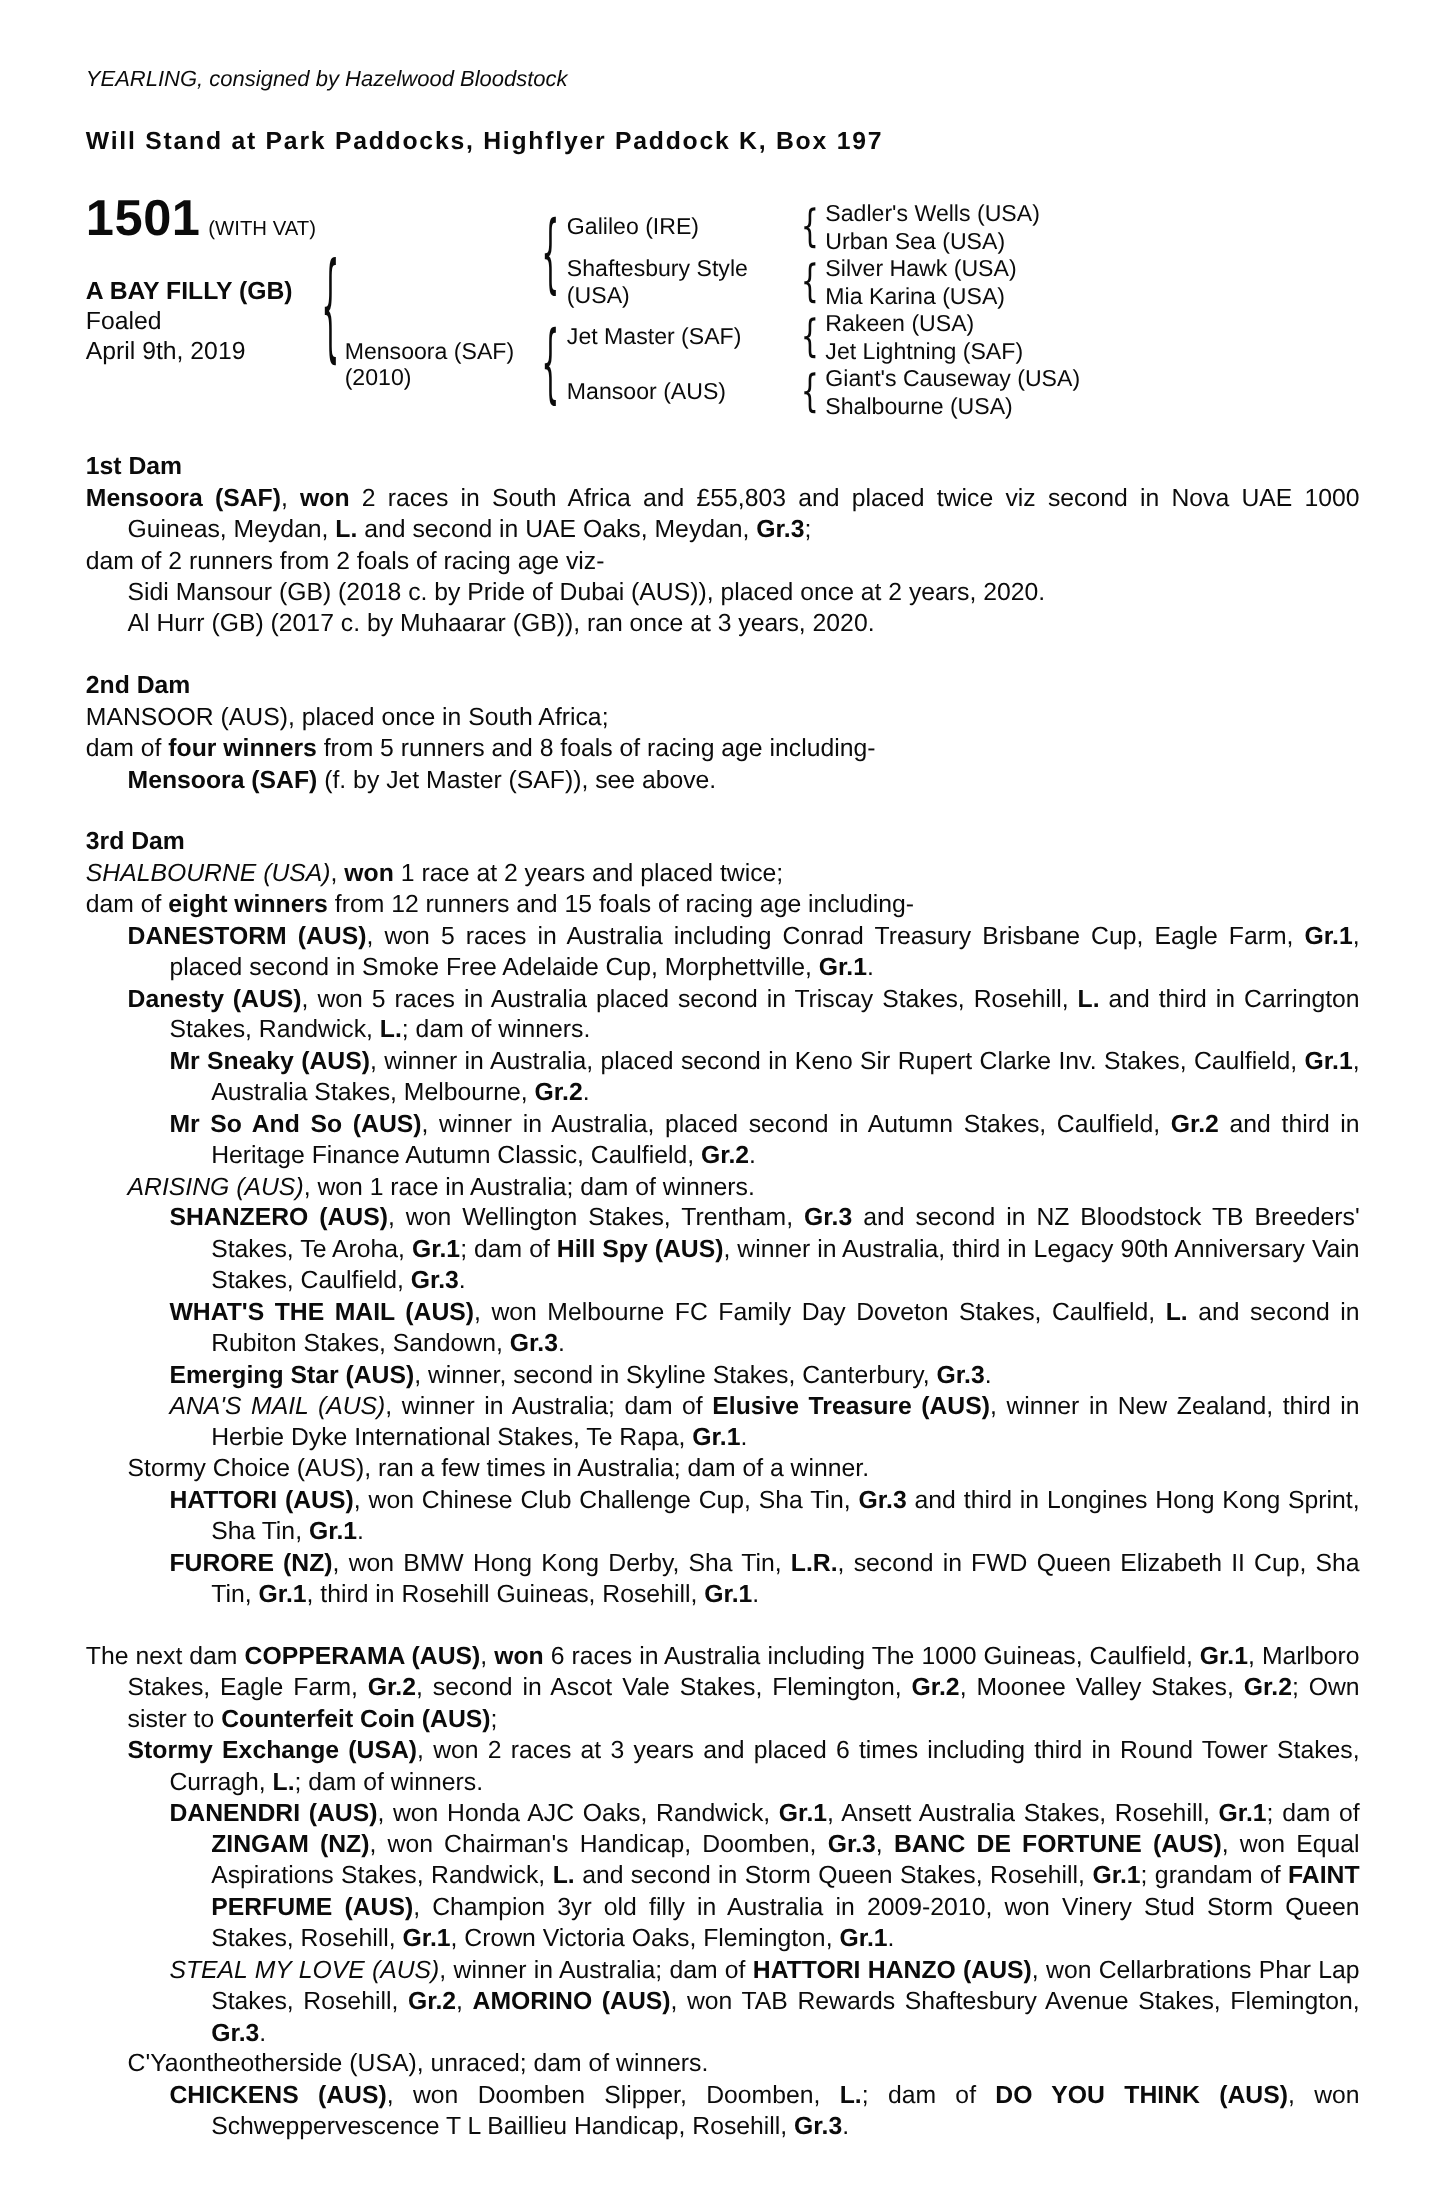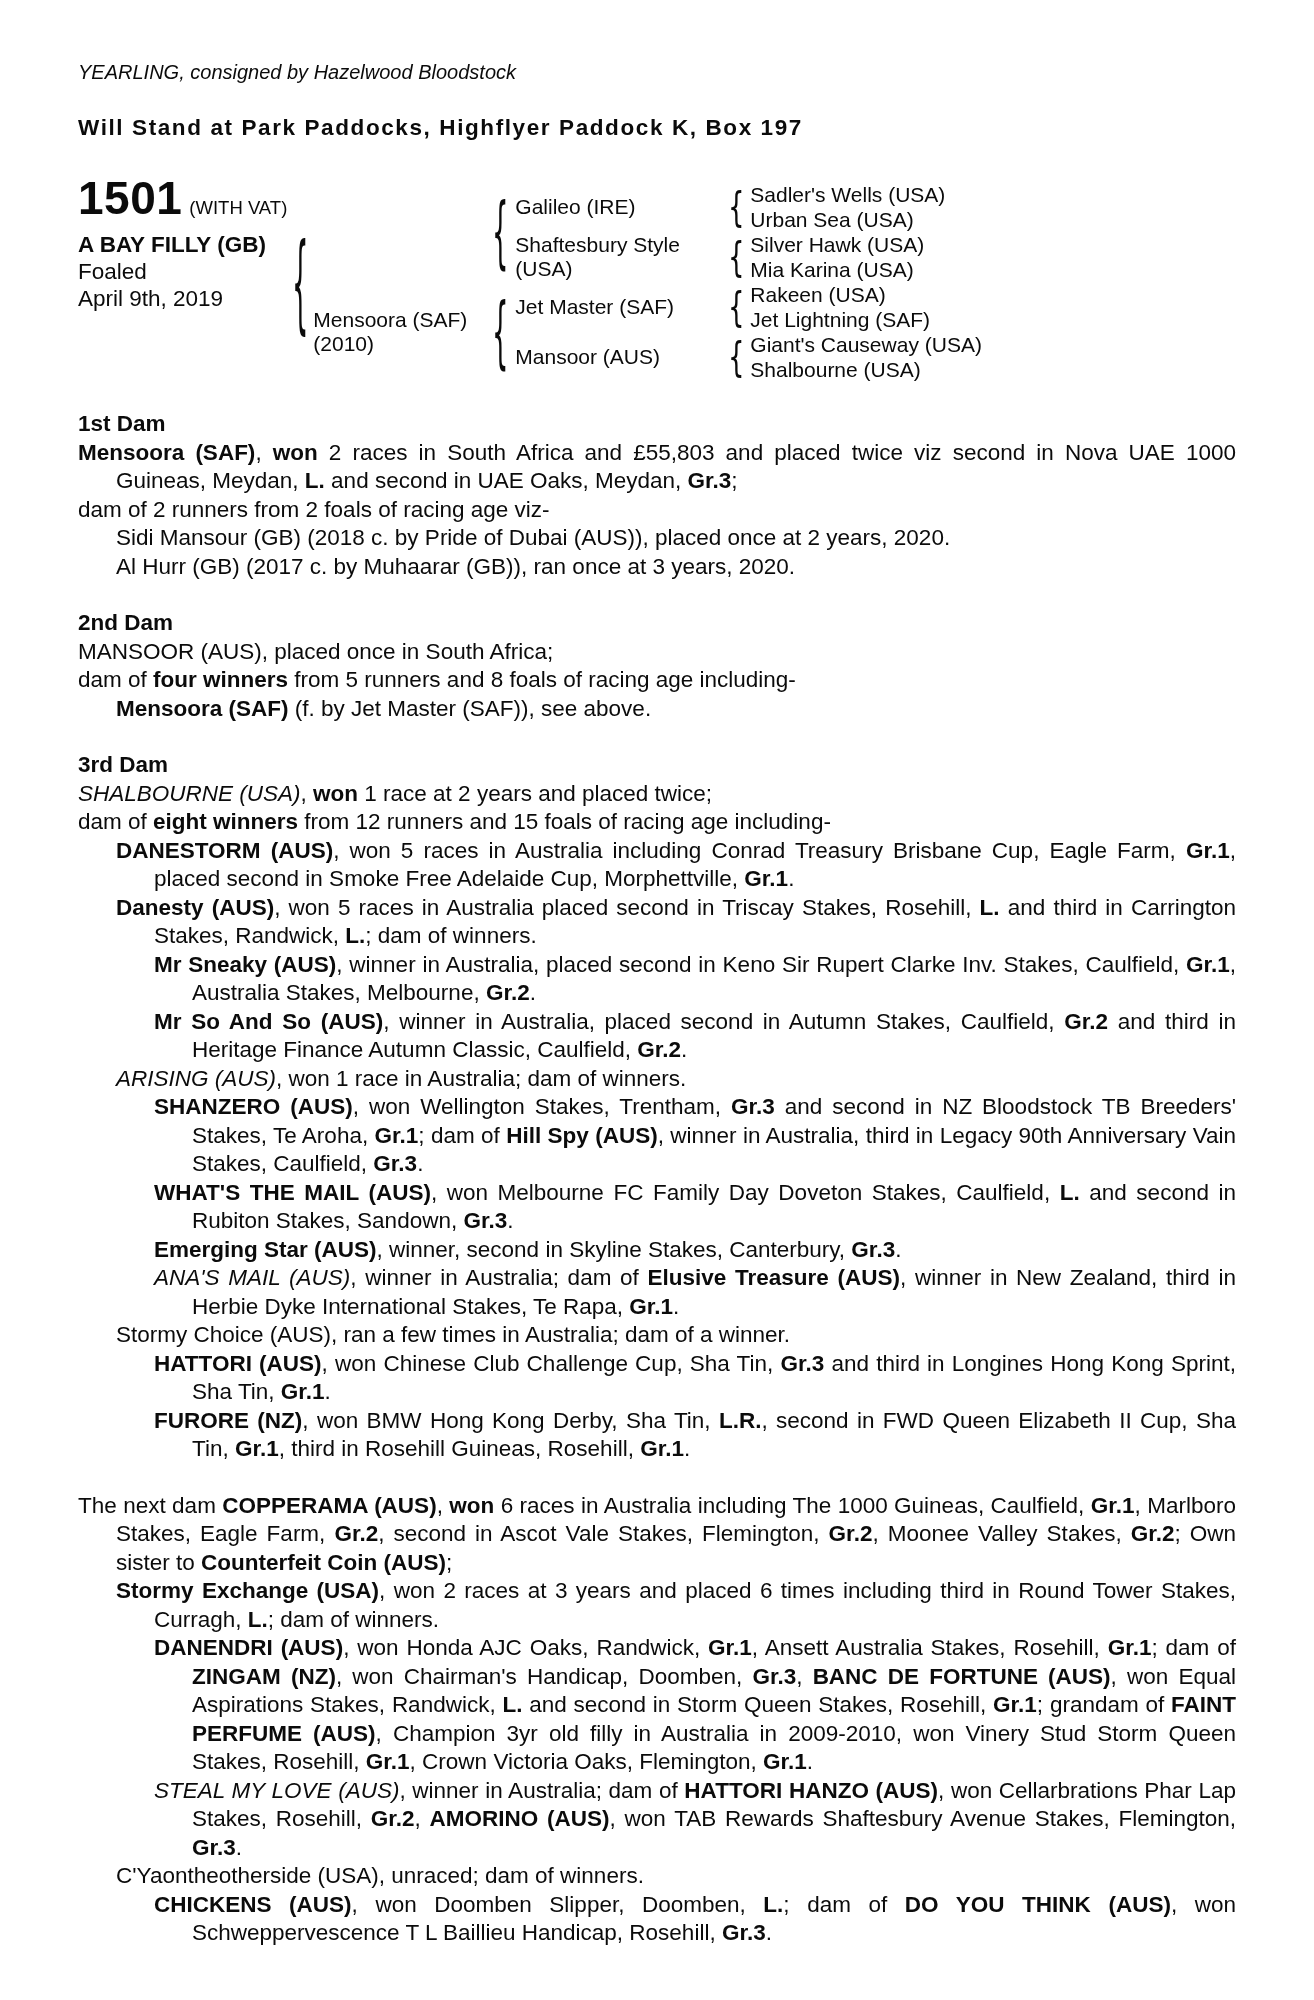--- a/index.html
+++ b/index.html
@@ -27,21 +27,21 @@
     font-weight: bold;
     font-size: 22.5px;
     letter-spacing: 1.6px;
   }
   
   .ped-wrap { display: flex; margin-top: 40px; }
   .lot-block { flex: 0 0 202px; padding-top: 2px; }
   .lot-line { white-space: nowrap; }
   .lot-num { font-size: 46px; font-weight: bold; letter-spacing: 0.5px; }
   .lot-vat { font-size: 18.5px; margin-left: 7px; }
-  .lot-desc { font-weight: bold; margin-top: 8px; font-size: 22.5px; line-height: 27px; }
+  .lot-desc { font-weight: bold; margin-top: 28px; font-size: 22.5px; line-height: 27px; }
   .lot-foaled { line-height: 27px; }
   .ped-grid {
     flex: 1;
     display: grid;
     grid-template-columns: 26px 172px 30px 207px 28px 1fr;
     grid-auto-rows: 25px;
     font-size: 21px;
     line-height: 24px;
   }
   .cell { display: flex; align-items: center; }

